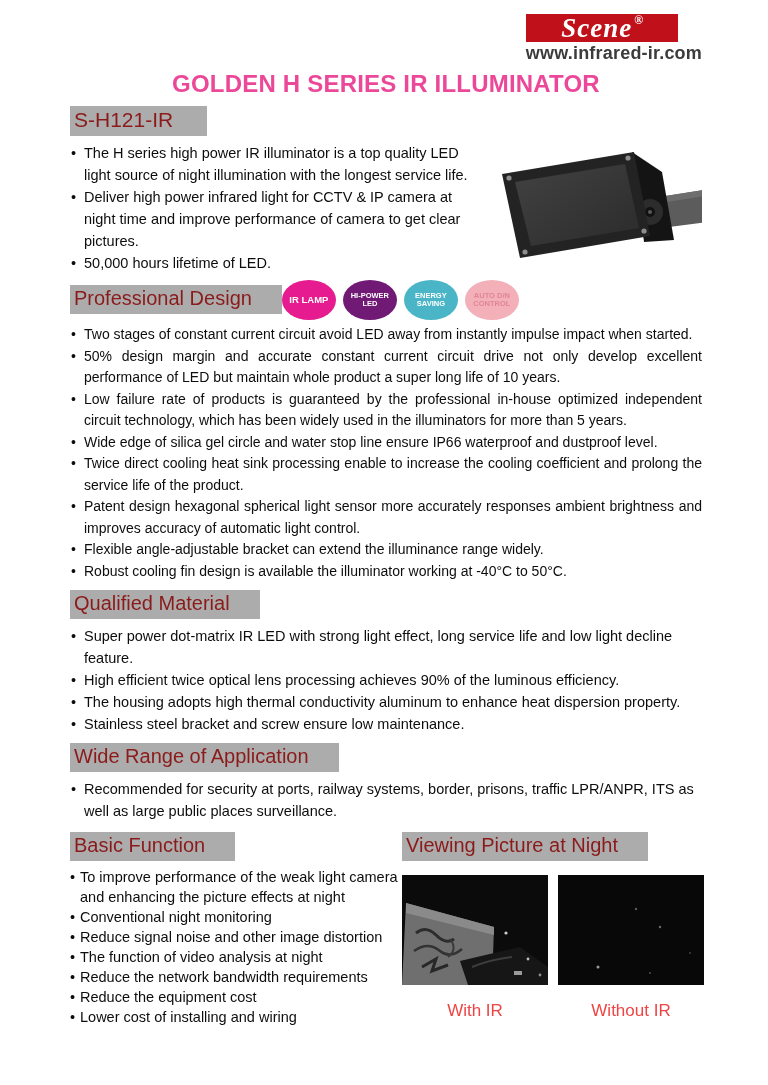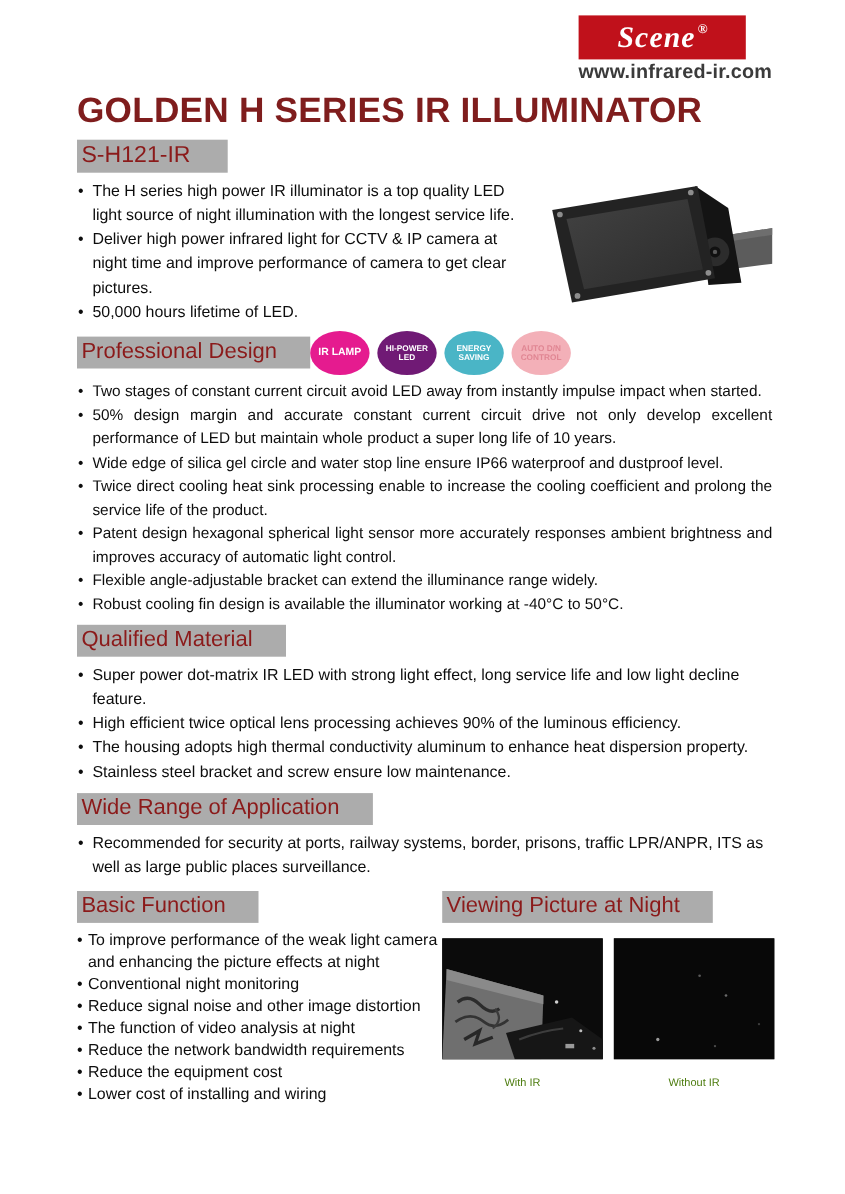--- a/index.html
+++ b/index.html
@@ -8,31 +8,31 @@
     width:768px; height:1085px;
     font-family:"Liberation Sans", sans-serif;
     color:#111; overflow:hidden;
   }
   .page { width:768px; height:1085px; padding:14px 66px 0 70px; position:relative; }
 
   
   .header-row { display:flex; justify-content:flex-end; }
   .logo-block { text-align:center; }
   .logo-box {
-    background:#c0111b; color:#fff; width:152px; height:40px;
+    background:#c0111b; color:#fff; width:152px; height:28px;
     display:flex; align-items:center; justify-content:center;
     font-family:"Liberation Serif", serif; font-style:italic; font-weight:700;
     font-size:27px; letter-spacing:1px; position:relative;
   }
   .logo-box sup { font-size:12px; position:relative; top:-8px; left:2px; font-style:normal; }
   .website { font-size:18px; font-weight:700; color:#3b3b3b; margin-top:1px; letter-spacing:.2px; }
 
   
   .title {
-    color:#7f1d1d; font-size:32px; font-weight:700;
+    text-align:center; color:#ec4899; font-size:24px; font-weight:700;
     margin:6px 0 8px 0; letter-spacing:.2px;
   }
 
   
   .sec-head {
     display:inline-block; background:#acacac; color:#8b1a1a;
     font-size:20px; font-weight:400; line-height:1.25;
     padding:1px 30px 3px 4px; margin-bottom:6px;
   }
   .sec-head.model { font-size:21px; padding-right:34px; }
@@ -43,21 +43,21 @@
     position:relative; padding-left:14px;
     font-size:14.5px; line-height:21px; color:#0d0d0d;
   }
   ul.bullets li::before { content:"\2022"; position:absolute; left:1px; }
   ul.bullets.narrow li { line-height:22px; }
   ul.bullets.justify li { text-align:justify; font-size:14px; line-height:21.5px; }
   ul.bullets.tight li { padding-left:10px; font-size:14.5px; line-height:20px; }
   ul.bullets.tight li::before { left:0; }
 
   
-  .model-row { display:flex; align-items:flex-start; }
+  .model-row { display:flex; align-items:flex-end; }
   .model-row ul { flex:1 1 auto; max-width:450px; }
   .product-fig { width:212px; margin-left:4px; margin-top:-6px; flex:0 0 auto; }
 
   
   .head-row { display:flex; align-items:center; justify-content:flex-start; margin-top:6px; }
   .badges { display:flex; gap:7px; align-items:center; margin-bottom:4px; }
   .badge {
     width:54px; height:40px; border-radius:50%;
     display:flex; align-items:center; justify-content:center; text-align:center;
     color:#fff; font-weight:700; font-size:7.5px; line-height:1.15; padding:0 6px;
@@ -70,21 +70,21 @@
   section { margin-bottom:6px; }
   section.gap { margin-top:8px; }
 
   
   .bottom-row { display:flex; margin-top:10px; }
   .col-left  { width:332px; flex:0 0 auto; }
   .col-right { flex:1 1 auto; padding-left:0; }
   .night-figs { display:flex; gap:10px; margin-top:8px; }
   .night-figs figure { text-align:center; }
   .night-figs svg { display:block; background:#0a0a0a; }
-  .night-figs figcaption { font-size:10px; color:#4d7c0f; margin-top:16px; }
+  .night-figs figcaption { font-size:17px; color:#ef4444; margin-top:16px; }
 </style>
 </head>
 <body>
 
 <div class="page">
 
   <div class="header-row">
     <div class="logo-block">
       <div class="logo-box">
         <span>Scene</span>
@@ -141,20 +141,21 @@
       <div class="badges">
         <span class="badge badge-ir-lamp">IR LAMP</span>
         <span class="badge badge-hi-power">HI-POWER LED</span>
         <span class="badge badge-energy">ENERGY SAVING</span>
         <span class="badge badge-auto-dn">AUTO D/N CONTROL</span>
       </div>
     </div>
     <ul class="bullets justify">
         <li>Two stages of constant current circuit avoid LED away from instantly impulse impact when started.</li>
         <li>50% design margin and accurate constant current circuit drive not only develop excellent performance of LED but maintain whole product a super long life of 10 years.</li>
+        <li>Low failure rate of products is guaranteed by the professional in-house optimized independent circuit technology, which has been widely used in the illuminators for more than 5 years.</li>
         <li>Wide edge of silica gel circle and water stop line ensure IP66 waterproof and dustproof level.</li>
         <li>Twice direct cooling heat sink processing enable to increase the cooling coefficient and prolong the service life of the product.</li>
         <li>Patent design hexagonal spherical light sensor more accurately responses ambient brightness and improves accuracy of automatic light control.</li>
         <li>Flexible angle-adjustable bracket can extend the illuminance range widely.</li>
         <li>Robust cooling fin design is available the illuminator working at -40°C to 50°C.</li>
       </ul>
   </section>
 
   <section class="gap">
     <h2 class="sec-head">Qualified Material</h2>

